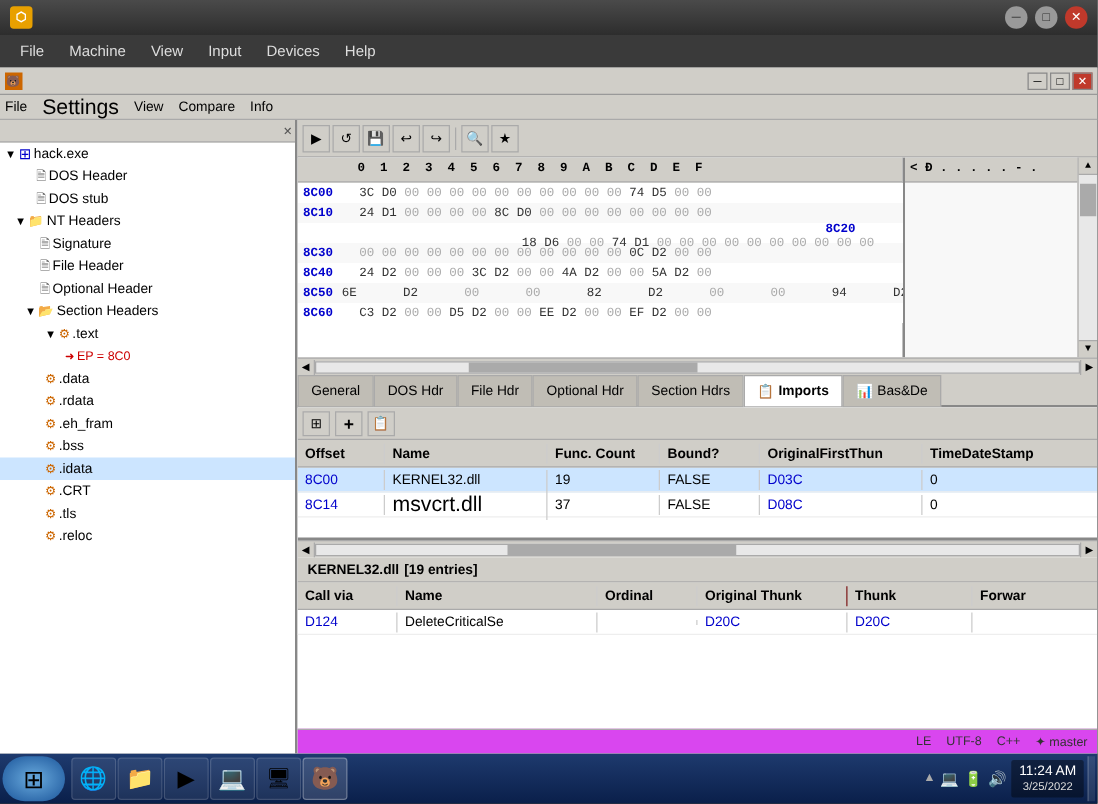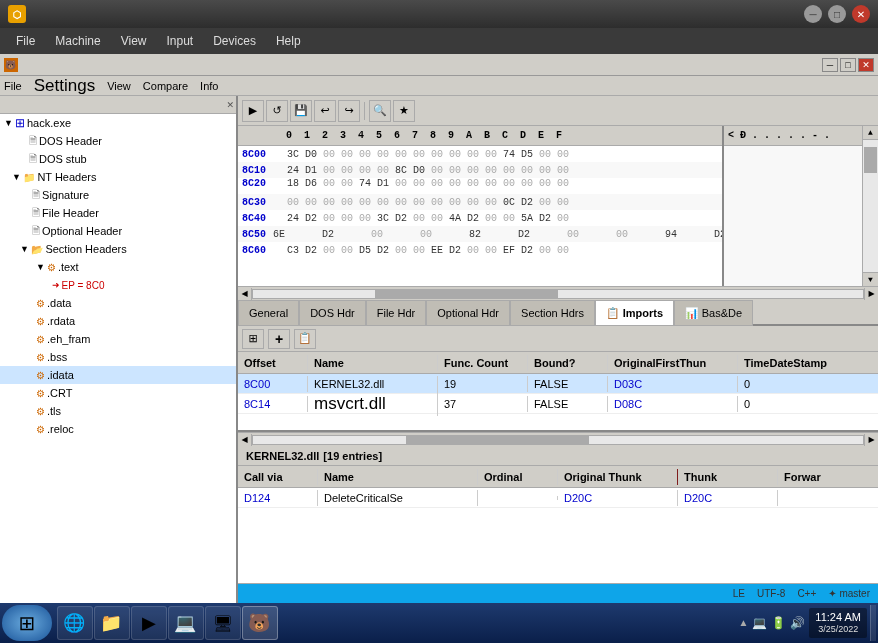--- a/index.html
+++ b/index.html
@@ -263,21 +263,21 @@
                     <span style="width: 18px; text-align: center; font-size: 10px; color: rgb(170, 170, 170);">00</span>
                     <span style="width: 18px; text-align: center; font-size: 10px; color: rgb(170, 170, 170);">00</span>
                     <span style="width: 18px; text-align: center; font-size: 10px; color: rgb(170, 170, 170);">00</span>
                     <span style="width: 18px; text-align: center; font-size: 10px; color: rgb(170, 170, 170);">00</span>
                     <span style="width: 18px; text-align: center; font-size: 10px; color: rgb(170, 170, 170);">00</span>
                     <span style="width: 18px; text-align: center; font-size: 10px; color: rgb(170, 170, 170);">00</span>
                     <span style="width: 18px; text-align: center; font-size: 10px; color: rgb(170, 170, 170);">00</span>
                     <span style="width: 18px; text-align: center; font-size: 10px; color: rgb(170, 170, 170);">00</span>
                   </div>
                 </div>
-                <div style="display: flex; align-items: flex-start; height: 16px; padding: 0px 4px; background: rgb(255, 255, 255);">
+                <div style="display: flex; align-items: flex-end; height: 16px; padding: 0px 20px; background: rgb(255, 255, 255); flex-direction: column;">
                   <span style="width: 38px; color: rgb(0, 0, 204); font-weight: bold; margin-right: 4px; font-size: 10px;">8C20</span>
                   <div style="display: flex;">
                     <span style="width: 18px; text-align: center; font-size: 10px; color: rgb(51, 51, 51);">18</span>
                     <span style="width: 18px; text-align: center; font-size: 10px; color: rgb(51, 51, 51);">D6</span>
                     <span style="width: 18px; text-align: center; font-size: 10px; color: rgb(170, 170, 170);">00</span>
                     <span style="width: 18px; text-align: center; font-size: 10px; color: rgb(170, 170, 170);">00</span>
                     <span style="width: 18px; text-align: center; font-size: 10px; color: rgb(51, 51, 51);">74</span>
                     <span style="width: 18px; text-align: center; font-size: 10px; color: rgb(51, 51, 51);">D1</span>
                     <span style="width: 18px; text-align: center; font-size: 10px; color: rgb(170, 170, 170);">00</span>
                     <span style="width: 18px; text-align: center; font-size: 10px; color: rgb(170, 170, 170);">00</span>
@@ -494,21 +494,21 @@
             <span style="width:80px; padding:2px 6px; border-right:1px solid #ccc; color:#0000cc; font-size:11px;">D124</span>
             <span style="width:160px; padding:2px 6px; border-right:1px solid #ccc; font-size:11px;">DeleteCriticalSe</span>
             <span style="width:80px; padding:2px 6px; border-right:1px solid #ccc; font-size:11px;"></span>
             <span style="width:120px; padding:2px 6px; border-right:1px solid #ccc; color:#0000cc; font-size:11px;">D20C</span>
             <span style="width:100px; padding:2px 6px; border-right:1px solid #ccc; color:#0000cc; font-size:11px;">D20C</span>
             <span style="width:80px; padding:2px 6px; font-size:11px;"></span>
           </div>
 
         </div>
 
-        <div style="height:20px; background:#0ea5e9; border-top:1px solid #aaa; display:flex; align-items:center; padding:0 8px; justify-content:flex-end; gap:12px;">
+        <div style="height:20px; background:#d946ef; border-top:1px solid #aaa; display:flex; align-items:center; padding:0 8px; justify-content:flex-end; gap:12px;">
           <span style="font-size:10px; color:#333;">LE</span>
           <span style="font-size:10px; color:#333;">UTF-8</span>
           <span style="font-size:10px; color:#333;">C++</span>
           <span style="font-size:10px; color:#333;">✦ master</span>
         </div>
       </div>
     </div>
   </div>
 
   <div style="height:40px; background:linear-gradient(to bottom, #1e3a6e, #0a1f4a); display:flex; align-items:center; padding:0 2px; gap:1px;">

